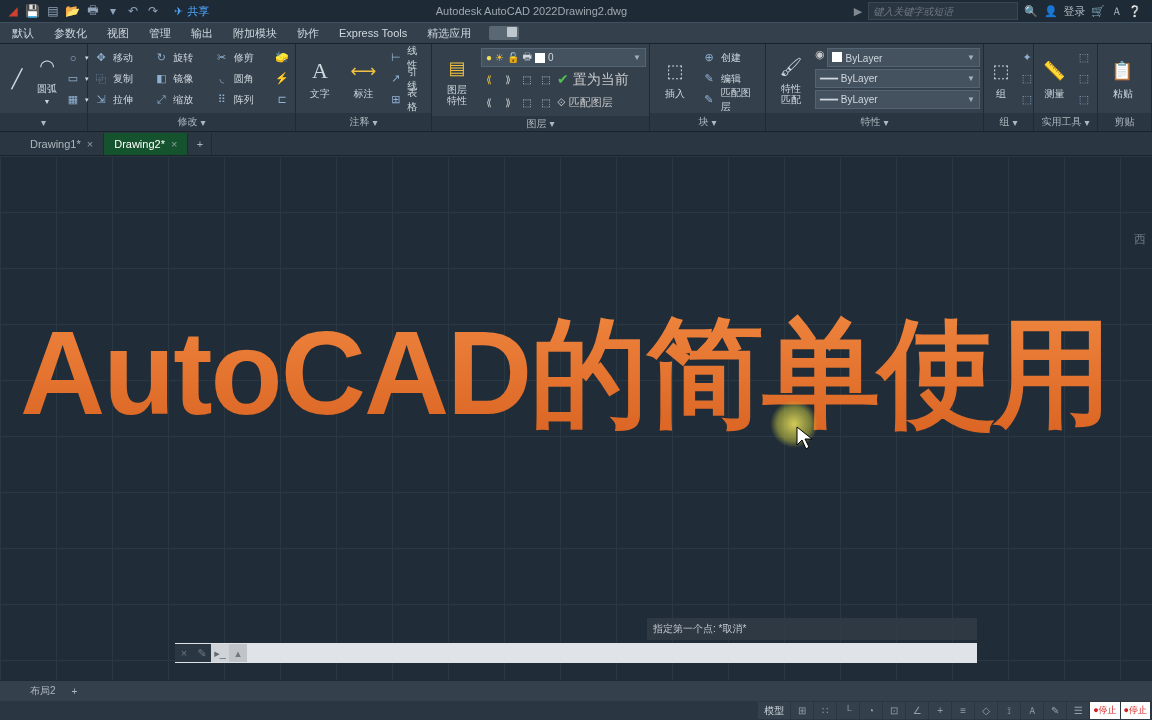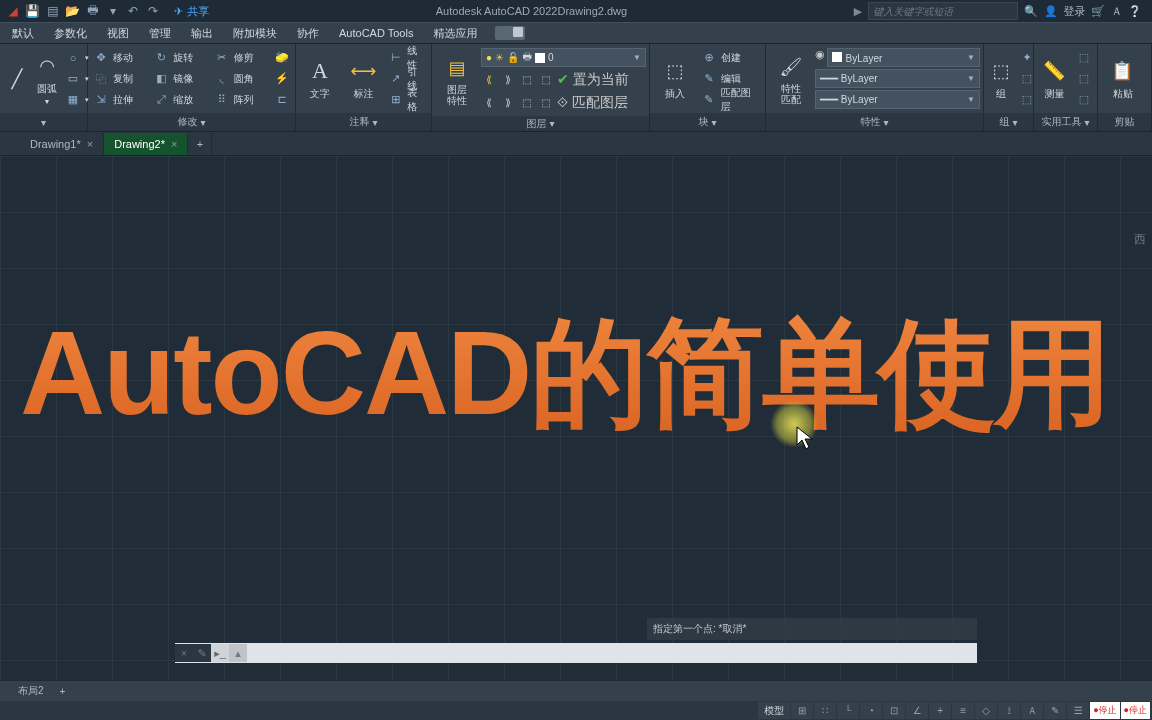--- a/index.html
+++ b/index.html
@@ -39,21 +39,21 @@
 .big-text { position: absolute; top: 295px; left: 20px; font-size: 118px; font-weight: bold; color: #e8752f;
   background: linear-gradient(180deg, #f08840 0%, #d86020 100%); -webkit-background-clip: text; background-clip: text; -webkit-text-fill-color: transparent;
   letter-spacing: -2px; white-space: nowrap; }
 .cursor-glow { position: absolute; top: 400px; left: 770px; width: 48px; height: 48px; border-radius: 50%;
   background: radial-gradient(circle, rgba(230,220,90,0.9) 0%, rgba(200,200,60,0.5) 50%, transparent 70%); }
 .cursor { position: absolute; top: 425px; left: 795px; font-size: 22px; color: #fff; pointer-events: none; }
 .cmd-history { position: absolute; bottom: 80px; left: 647px; width: 330px; background: rgba(50,60,70,0.85); color: #c0c8cf; font-size: 10px; padding: 3px 6px; line-height: 16px; }
 .cmd-line { position: absolute; bottom: 57px; left: 175px; right: 175px; height: 20px; display: flex; align-items: center; background: #e0e4e8; }
 .cmd-line .lbtn { width: 18px; height: 18px; display: flex; align-items: center; justify-content: center; color: #707880; background: #2a3642; }
 .cmd-line input { flex: 1; border: none; background: #e0e4e8; color: #808890; padding-left: 6px; font-size: 11px; font-style: italic; height: 18px; }
-.layout-tabs { position: absolute; bottom: 19px; left: 0; right: 0; height: 20px; background: #34404c; display: flex; align-items: center; padding-left: 10px; font-size: 10px; color: #b0b8bf; }
+.layout-tabs { position: absolute; bottom: 19px; left: 0; right: 0; height: 20px; background: #34404c; display: flex; align-items: center; padding-left: 22px; font-size: 10px; color: #b0b8bf; }
 .layout-tabs > span { padding: 3px 8px; }
 .statusbar { position: absolute; bottom: 0; left: 0; right: 0; height: 19px; background: #2a3642; display: flex; align-items: center; justify-content: flex-end; gap: 1px; padding-right: 2px; }
 .statusbar > span { width: 22px; height: 17px; background: #34404c; display: inline-flex; align-items: center; justify-content: center; color: #90a0af; font-size: 10px; }
 .statusbar .model { width: auto; padding: 0 6px; color: #d0d8df; }
 .statusbar .stop { background: #fff; color: #d02020; font-size: 9px; padding: 0 3px; width: auto; }
 </style>
 </head>
 <body>
 
 <div class="titlebar">
@@ -88,21 +88,21 @@
 </div>
 
 <div class="menubar">
   <span>默认</span>
   <span>参数化</span>
   <span>视图</span>
   <span>管理</span>
   <span>输出</span>
   <span>附加模块</span>
   <span>协作</span>
-  <span>AutoCAD Tools</span>
+  <span>Express Tools</span>
   <span>精选应用</span>
   <div class="switch">
       <span style="position:absolute;right:2px;top:1px;width:10px;height:10px;background:#c0c8cf;border-radius:1px"></span>
     </div>
 </div>
 
 <div class="ribbon">
 
   <div class="panel" style="width:88px">
     <div class="panel-body">
@@ -243,21 +243,21 @@
           <span class="li">⟫</span>
           <span class="li">⬚</span>
           <span class="li">⬚</span>
           <span style="font-size:14px"><span class="i" style="color:#50c050">✔</span> <span>置为当前</span></span>
         </div>
         <div class="layer-row">
           <span class="li">⟪</span>
           <span class="li">⟫</span>
           <span class="li">⬚</span>
           <span class="li">⬚</span>
-          <span style="font-size:14px"><span class="i">⟐</span> <span>匹配图层</span></span>
+          <span style="font-size:11px"><span class="i">⟐</span> <span>匹配图层</span></span>
         </div>
       </div>
     </div>
     <div class="panel-title"><span>图层</span> ▾</div>
   </div>
 
   <div class="panel" style="width:116px">
     <div class="panel-body">
       <div class="big-btn">
           <span class="ico">⬚</span>

